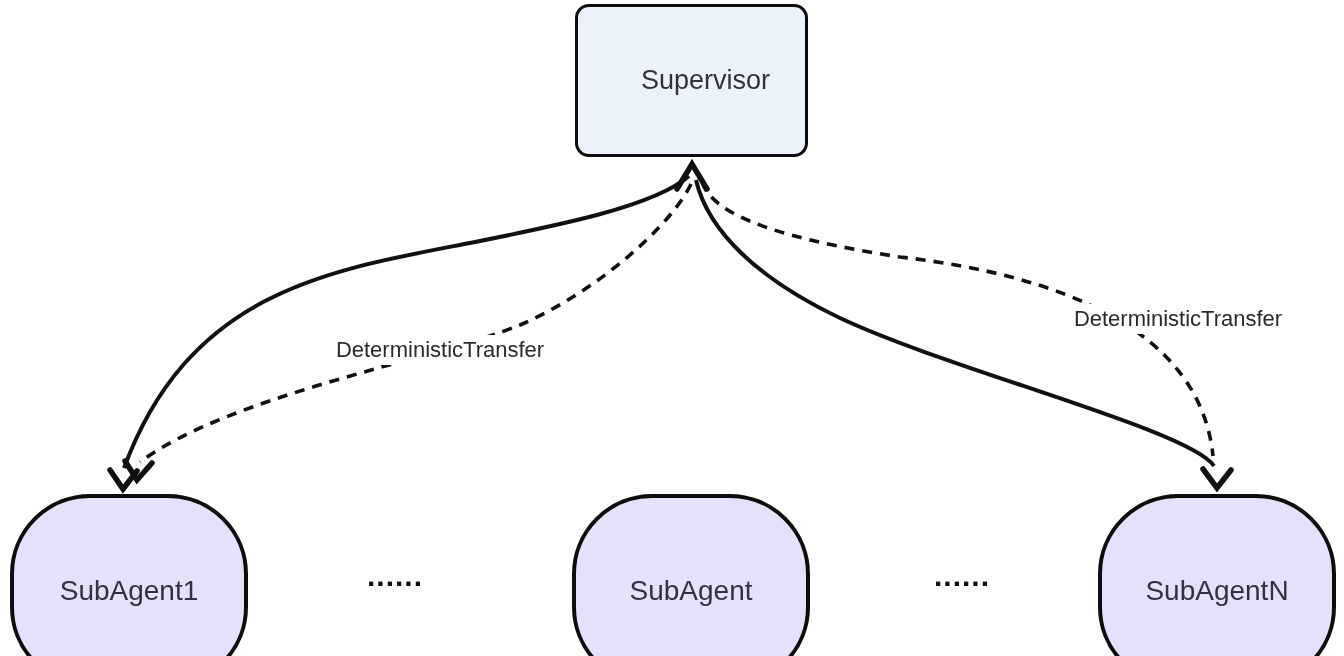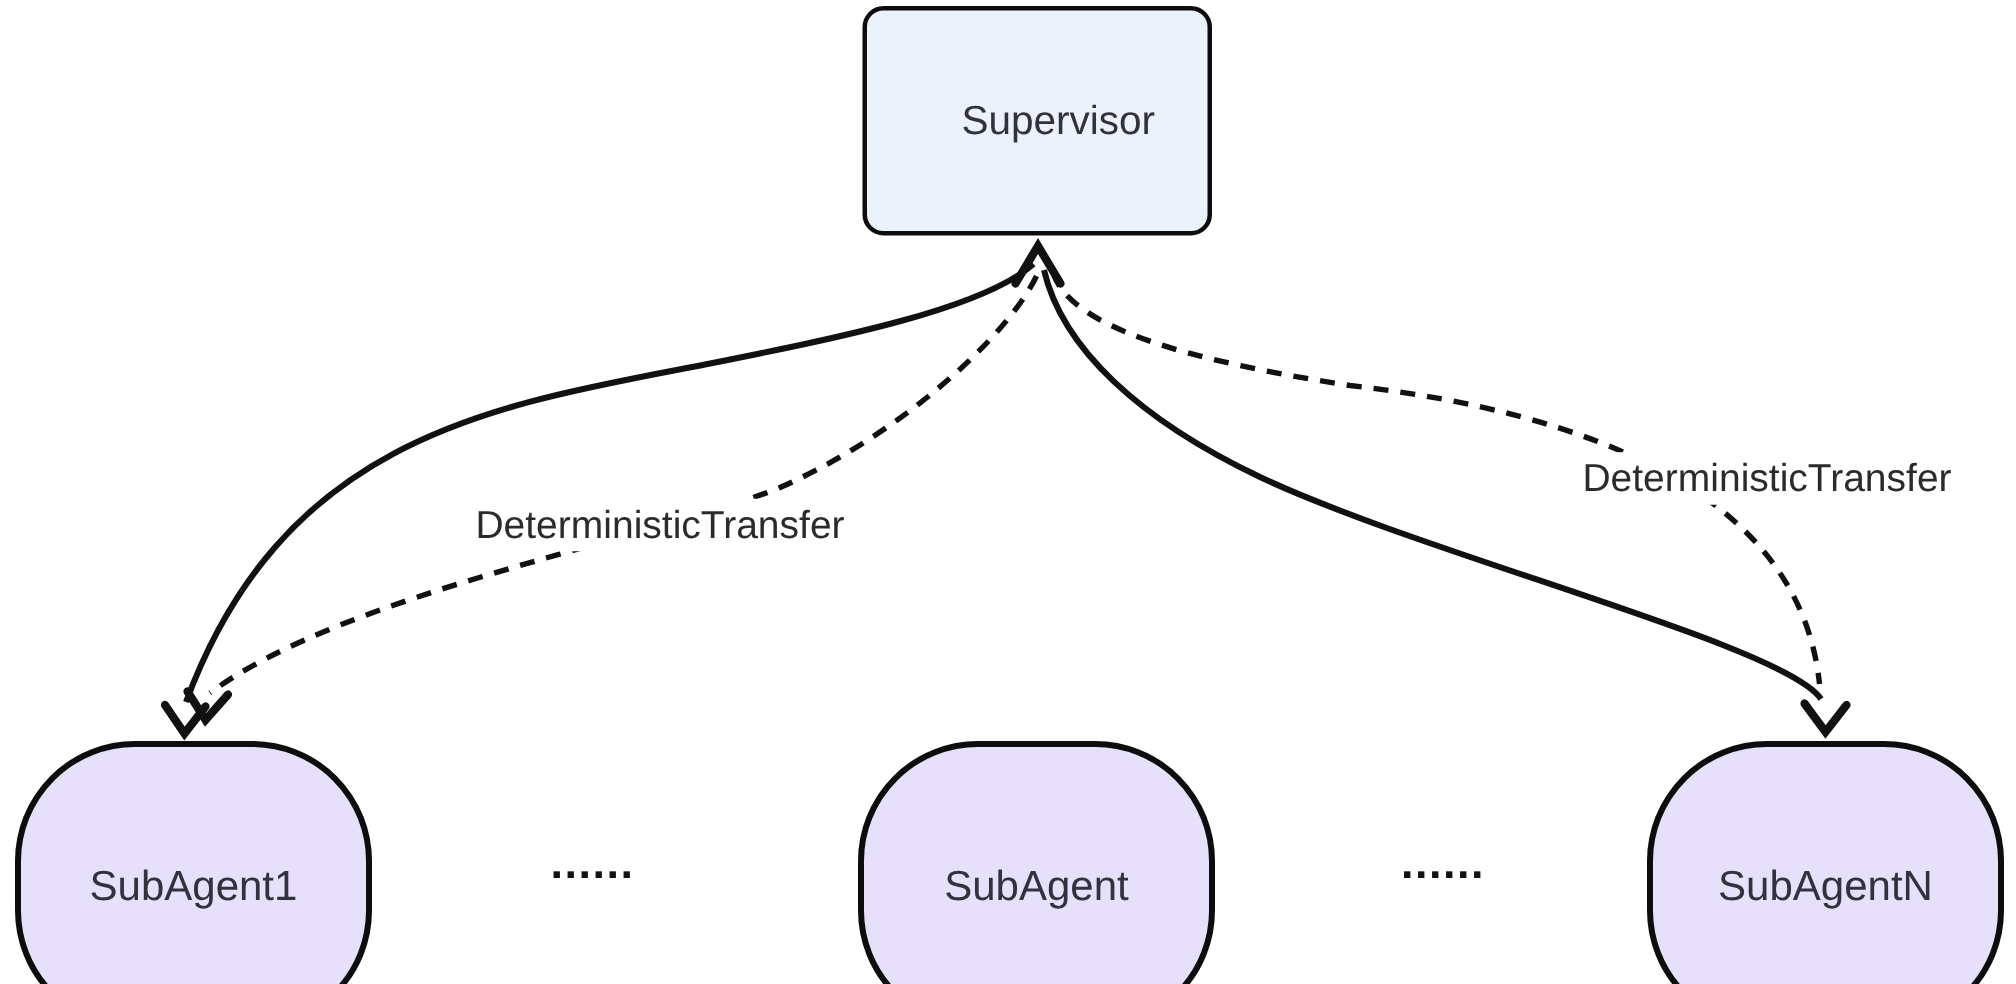--- a/index.html
+++ b/index.html
@@ -76,21 +76,21 @@
     white-space: nowrap;
   }
   .ellipsis.left { left: 395px; top: 576px; }
   .ellipsis.right { left: 962px; top: 576px; }
   .edge-label {
     position: absolute;
     z-index: 2;
     transform: translate(-50%, -50%);
     background: var(--background, #ffffff);
     color: var(--label-text, #2b2b2b);
-    font-size: 26px;
+    font-size: 22px;
     padding: 2px 5px;
     white-space: nowrap;
   }
   .edge-label.left { left: 440px; top: 350px; }
   .edge-label.right { left: 1178px; top: 319px; }
 </style>
 </head>
 <body>
 
 <div class="canvas">

